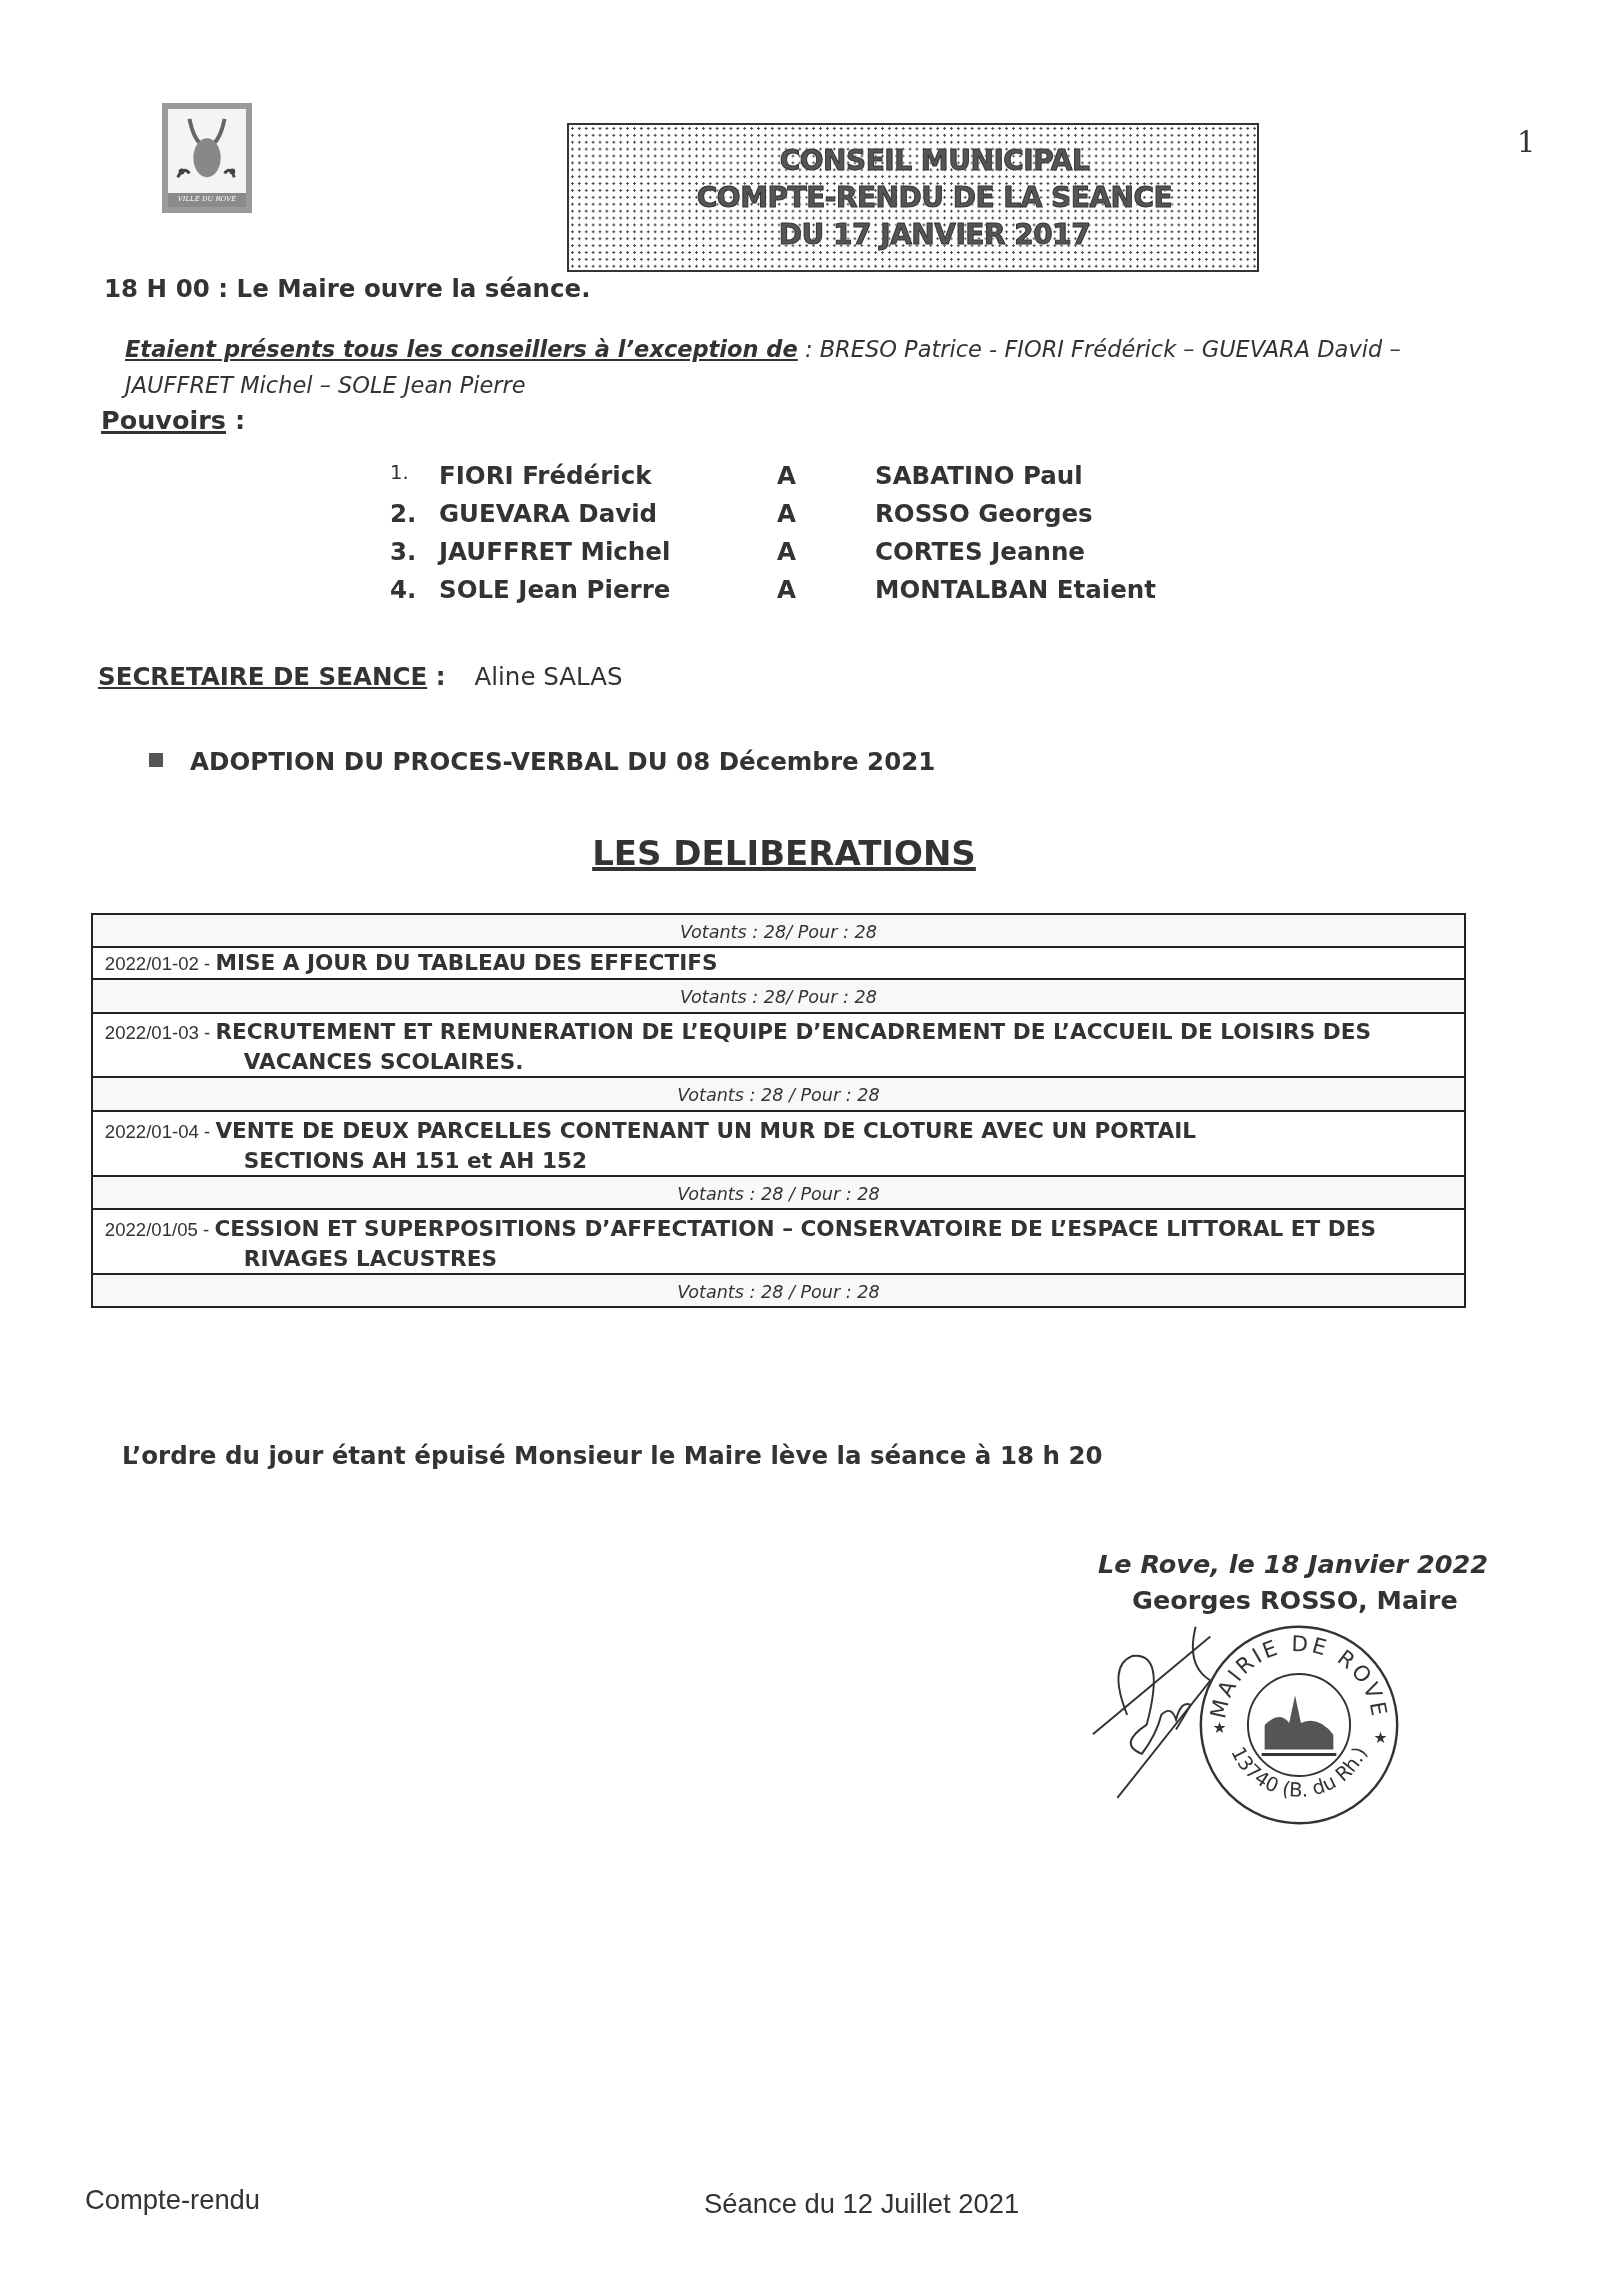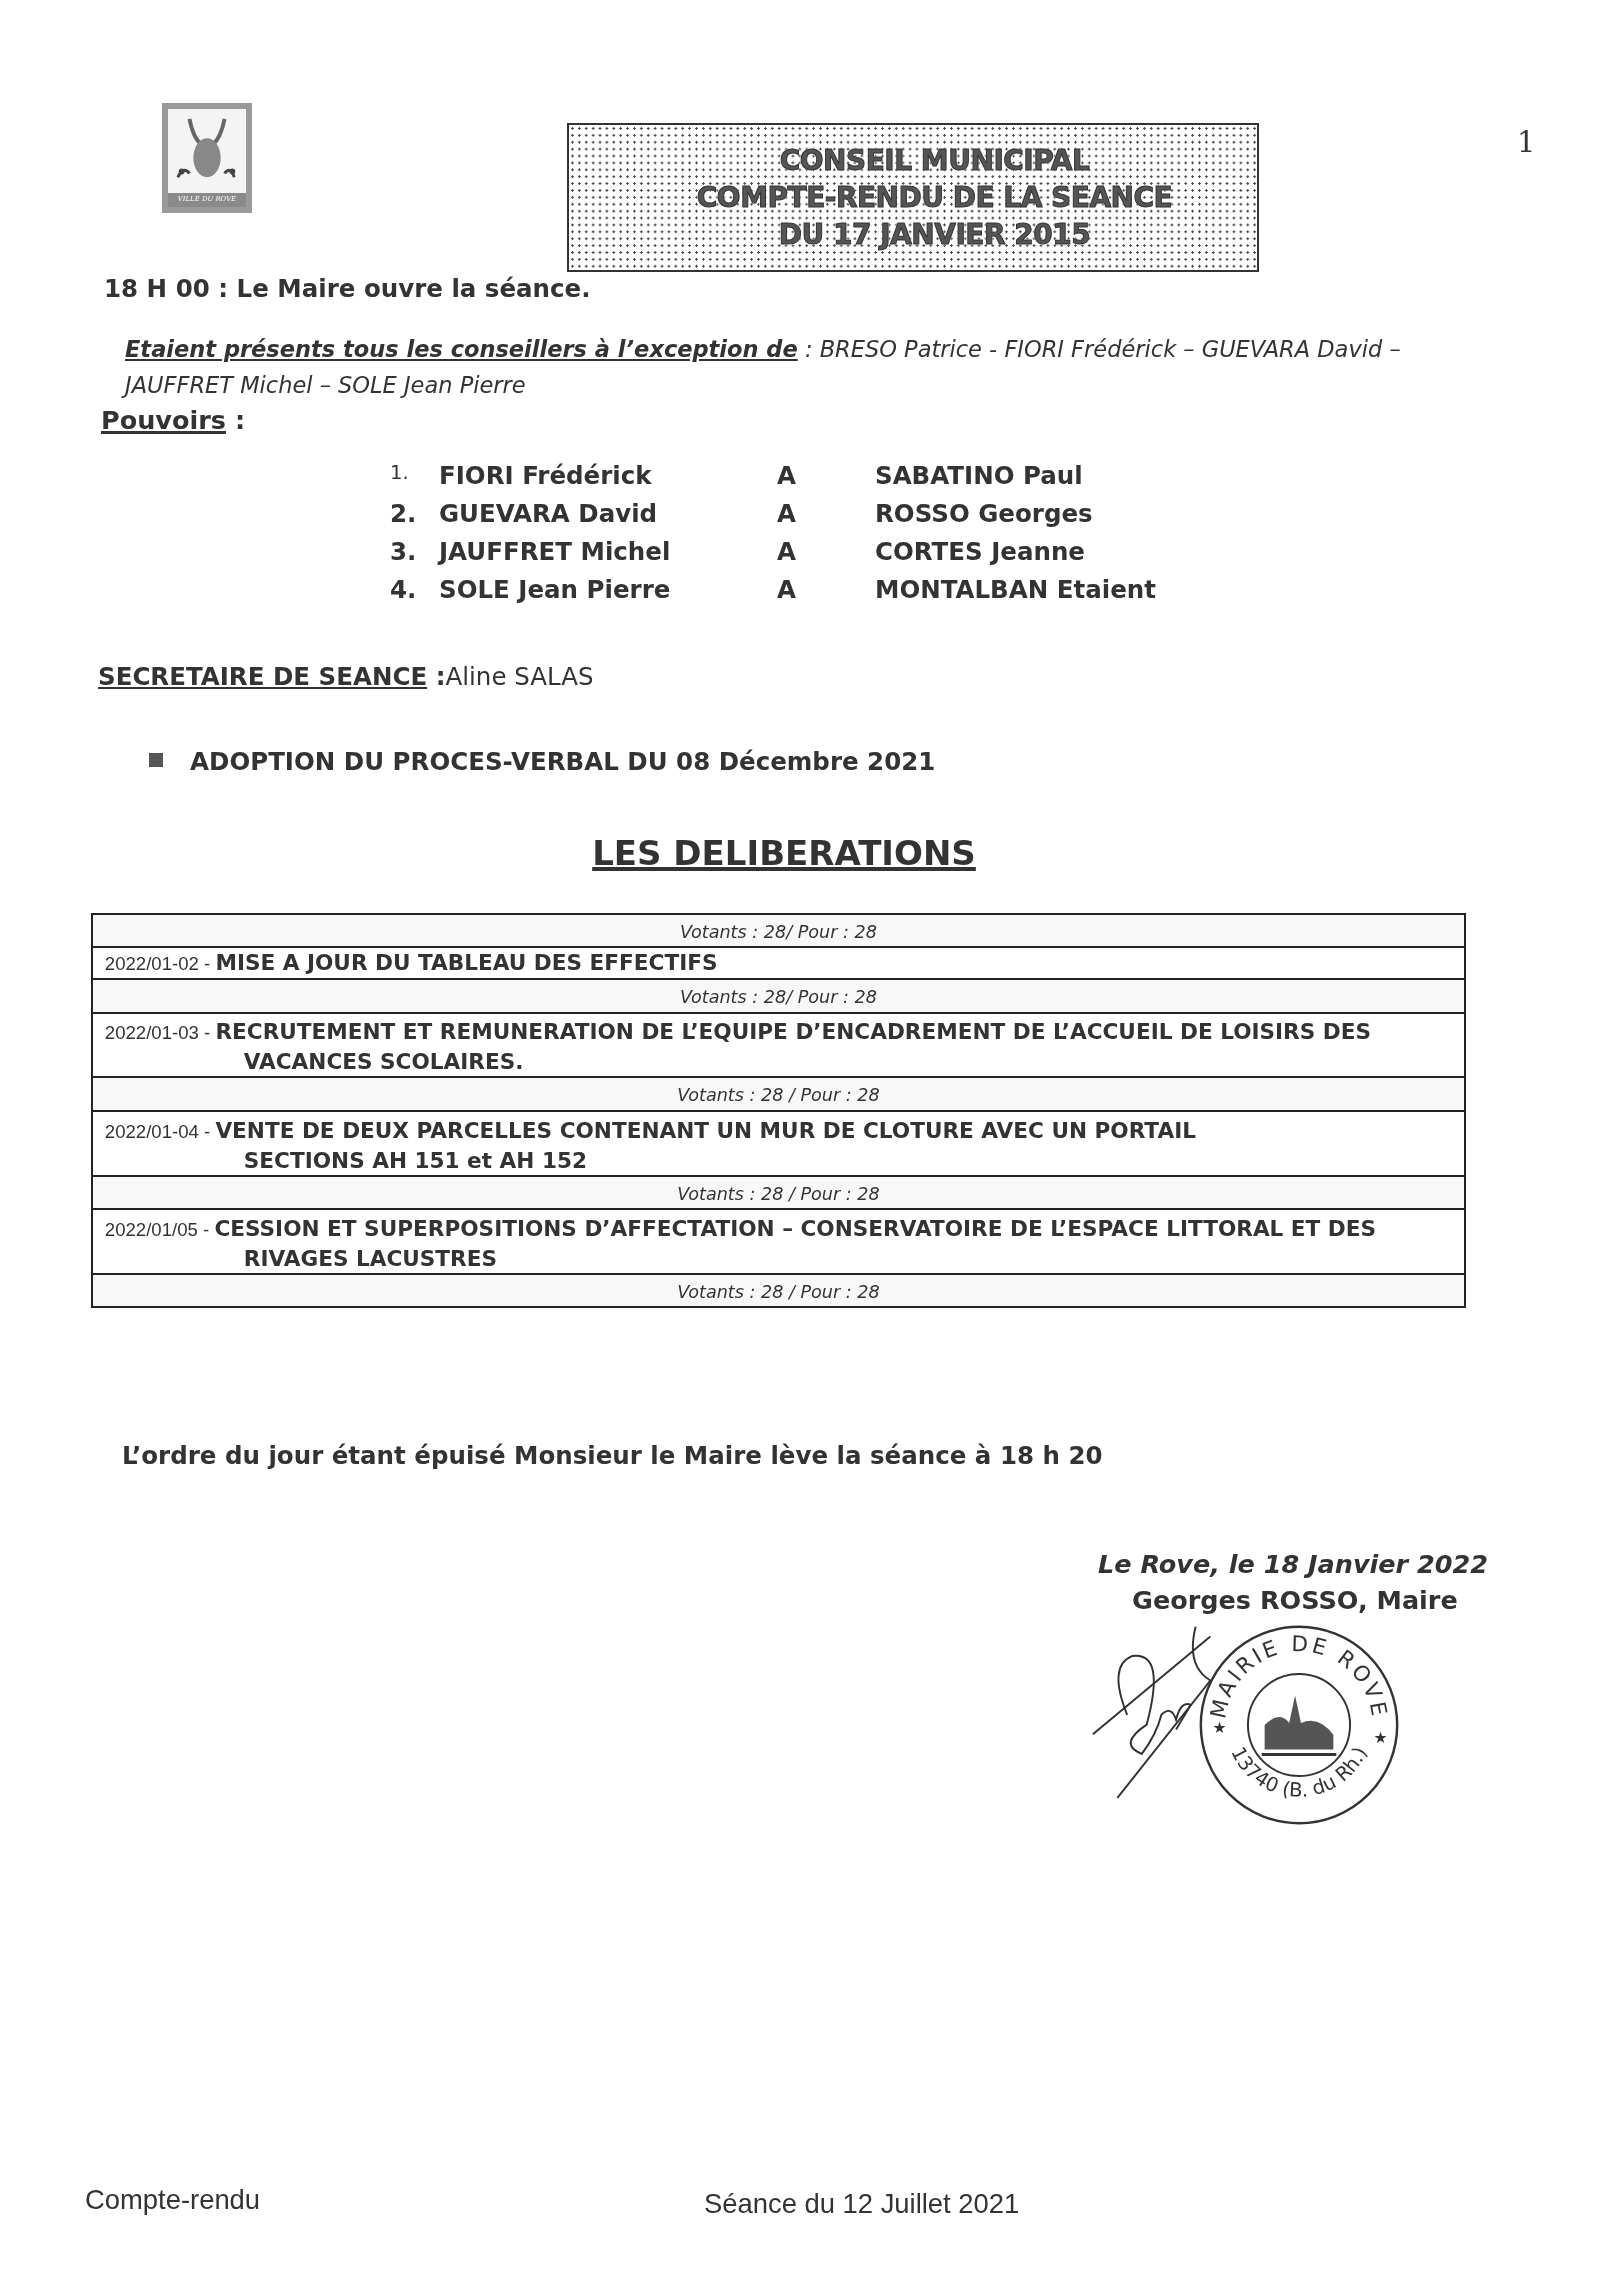--- a/index.html
+++ b/index.html
@@ -36,21 +36,21 @@
   .pouvoirs-lbl u { text-decoration: underline; text-decoration-thickness: 2.9px; }
 
   .proxy-row { position: absolute; left: 390px; font-size: 24.5px; font-weight: bold; color: #333; width: 882px; height: 37px; }
   .proxy-row .num { position: absolute; left: 0; width: 29px; }
   .proxy-row .from { position: absolute; left: 49px; }
   .proxy-row .a { position: absolute; left: 387px; }
   .proxy-row .to { position: absolute; left: 485px; }
 
   .secretaire { left: 98px; top: 662px; font-size: 24.5px; font-weight: bold; color: #333; }
   .secretaire .lbl { text-decoration: underline; }
-  .secretaire .val { font-weight: normal; }
+  .secretaire .val { font-weight: normal; margin-left: 29px; }
 
   .adoption { left: 149px; top: 747px; font-size: 24.5px; font-weight: bold; color: #333; }
   .adoption .bullet { display: inline-block; width: 13.7px; height: 13.7px; background: #555; margin-right: 27.4px; vertical-align: middle; position: relative; top: -2.9px; }
 
   .delib-title { left: 0; width: 1568px; top: 833px; text-align: center; font-size: 34px; font-weight: bold; color: #333; }
   .delib-title span { text-decoration: underline; text-decoration-thickness: 3.9px; }
 
   
   .delib-table { left: 91px; top: 913px; width: 1375px; border: 2px solid #222; box-sizing: border-box; }
   .row-title { border-bottom: 2px solid #222; padding: 0 11.8px; font-size: 19.6px; color: #333; line-height: 29px; }
@@ -81,21 +81,21 @@
       <circle cx="14" cy="64" r="3" fill="#444"></circle>
         <circle cx="66" cy="64" r="3" fill="#444"></circle>
     </svg>
     <div class="logo-caption">VILLE DU ROVE</div>
   </div>
 </div>
 
 <div class="abs title-box">
   <div class="title-line">CONSEIL MUNICIPAL</div>
   <div class="title-line">COMPTE-RENDU DE LA SEANCE</div>
-  <div class="title-line">DU 17 JANVIER 2015</div>
+  <div class="title-line">DU 17 JANVIER 2017</div>
 </div>
 <div class="abs page-num">1</div>
 
 <div class="abs open-line">18 H 00 : Le Maire ouvre la séance.</div>
 
 <div class="abs present">
   <span class="lbl">Etaient présents tous les conseillers à l’exception de</span><span> : </span><span>BRESO Patrice - FIORI Frédérick – GUEVARA David –</span><br>
   <span>JAUFFRET Michel – SOLE Jean Pierre</span>
 </div>
 

